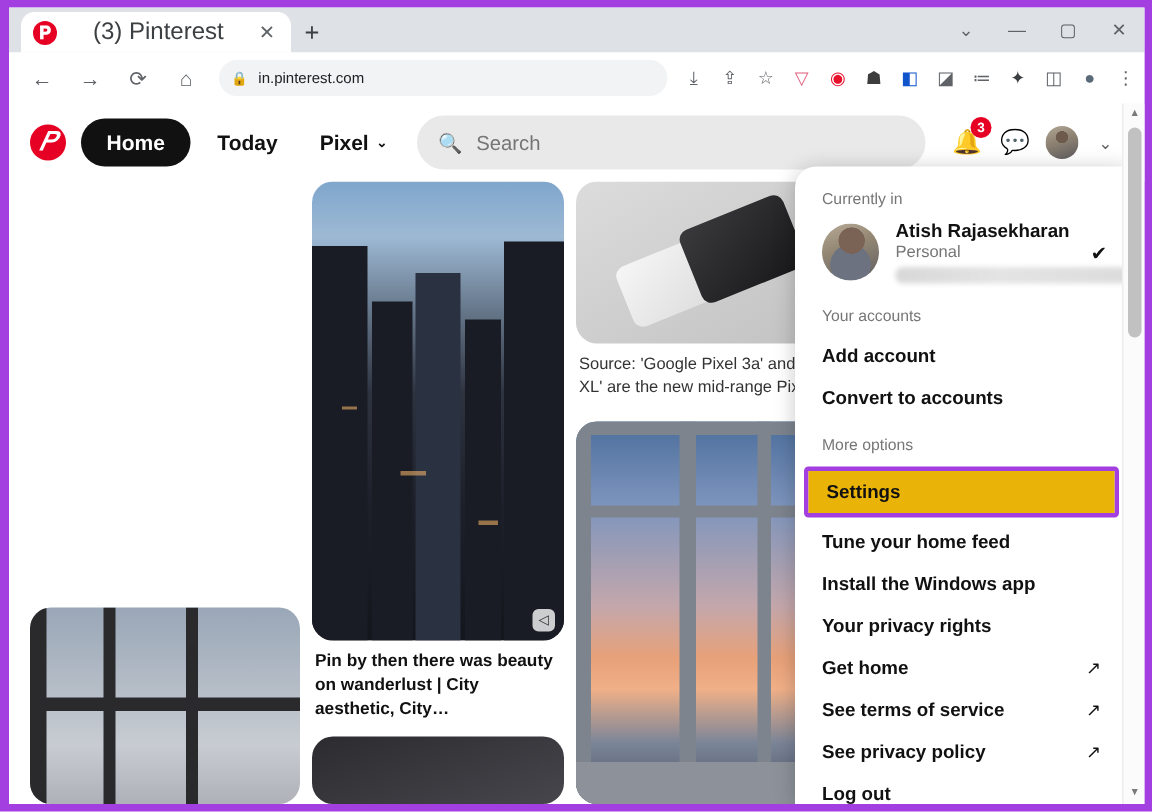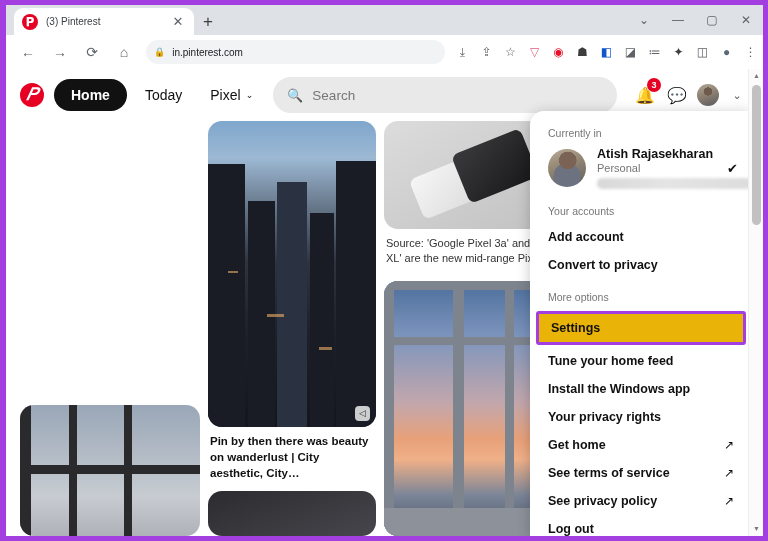--- a/index.html
+++ b/index.html
@@ -51,22 +51,22 @@
     color: #fff;
     font-family: "Liberation Serif", serif;
     font-weight: bold;
     font-size: 12px;
     line-height: 16px;
     text-align: center;
     flex: 0 0 auto;
   }
   .tab-title {
     flex: 1 1 auto;
-    margin-left: 8px;
-    font-size: 10px;
+    margin-left: 24px;
+    font-size: 16px;
     color: #3c4043;
     white-space: nowrap;
     overflow: hidden;
   }
   .tab-close {
     flex: 0 0 auto;
     width: 16px; height: 16px;
     font-size: 13px;
     line-height: 15px;
     text-align: center;
@@ -166,21 +166,21 @@
     color: #ffffff;
     border-radius: 22px;
     font-size: 14px;
     font-weight: bold;
   }
   .nav-link {
     margin-left: 8px;
     padding: 8px 10px;
     color: #111111;
     font-size: 14px;
-    font-weight: normal;
+    font-weight: bold;
     display: flex;
     align-items: center;
   }
   .caret { font-size: 9px; margin-left: 5px; }
   #searchbar {
     flex: 1 1 auto;
     height: 36px;
     margin: 0 10px 0 10px;
     background: #e9e9e9;
     border-radius: 18px;
@@ -521,21 +521,21 @@
         <div class="dd-blur"></div>
       </div>
       <div id="dd-check">✔</div>
     </div>
 
     <div class="dd-section" style="padding-top:12px;">Your accounts</div>
     <div class="dd-item">
       <span>Add account</span>
     </div>
     <div class="dd-item">
-      <span>Convert to privacy</span>
+      <span>Convert to accounts</span>
     </div>
 
     <div class="dd-section" style="padding-top:12px;">More options</div>
     <div id="dd-settings-wrap">
       <div id="dd-settings">Settings</div>
     </div>
     <div class="dd-item">
       <span>Tune your home feed</span>
     </div>
     <div class="dd-item">

